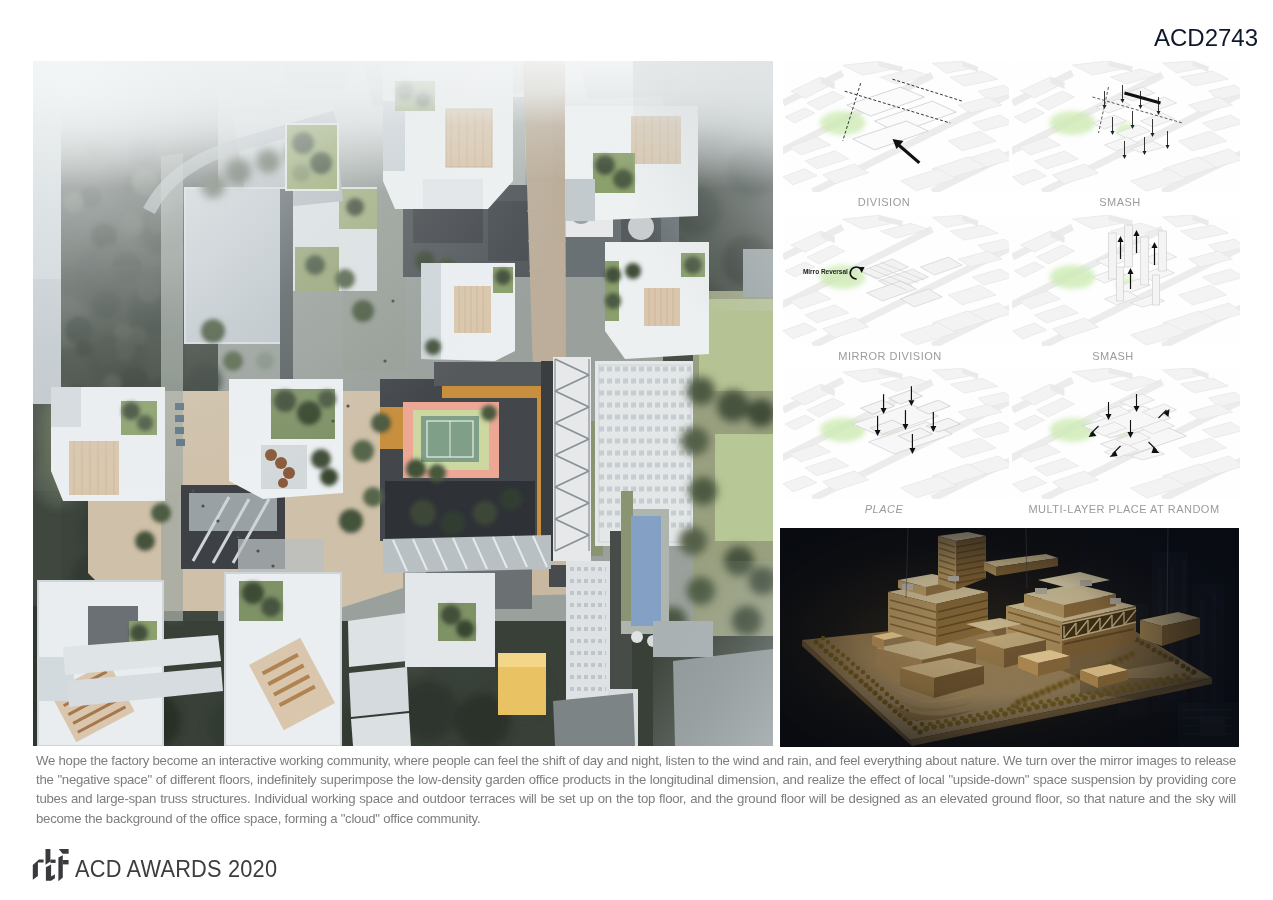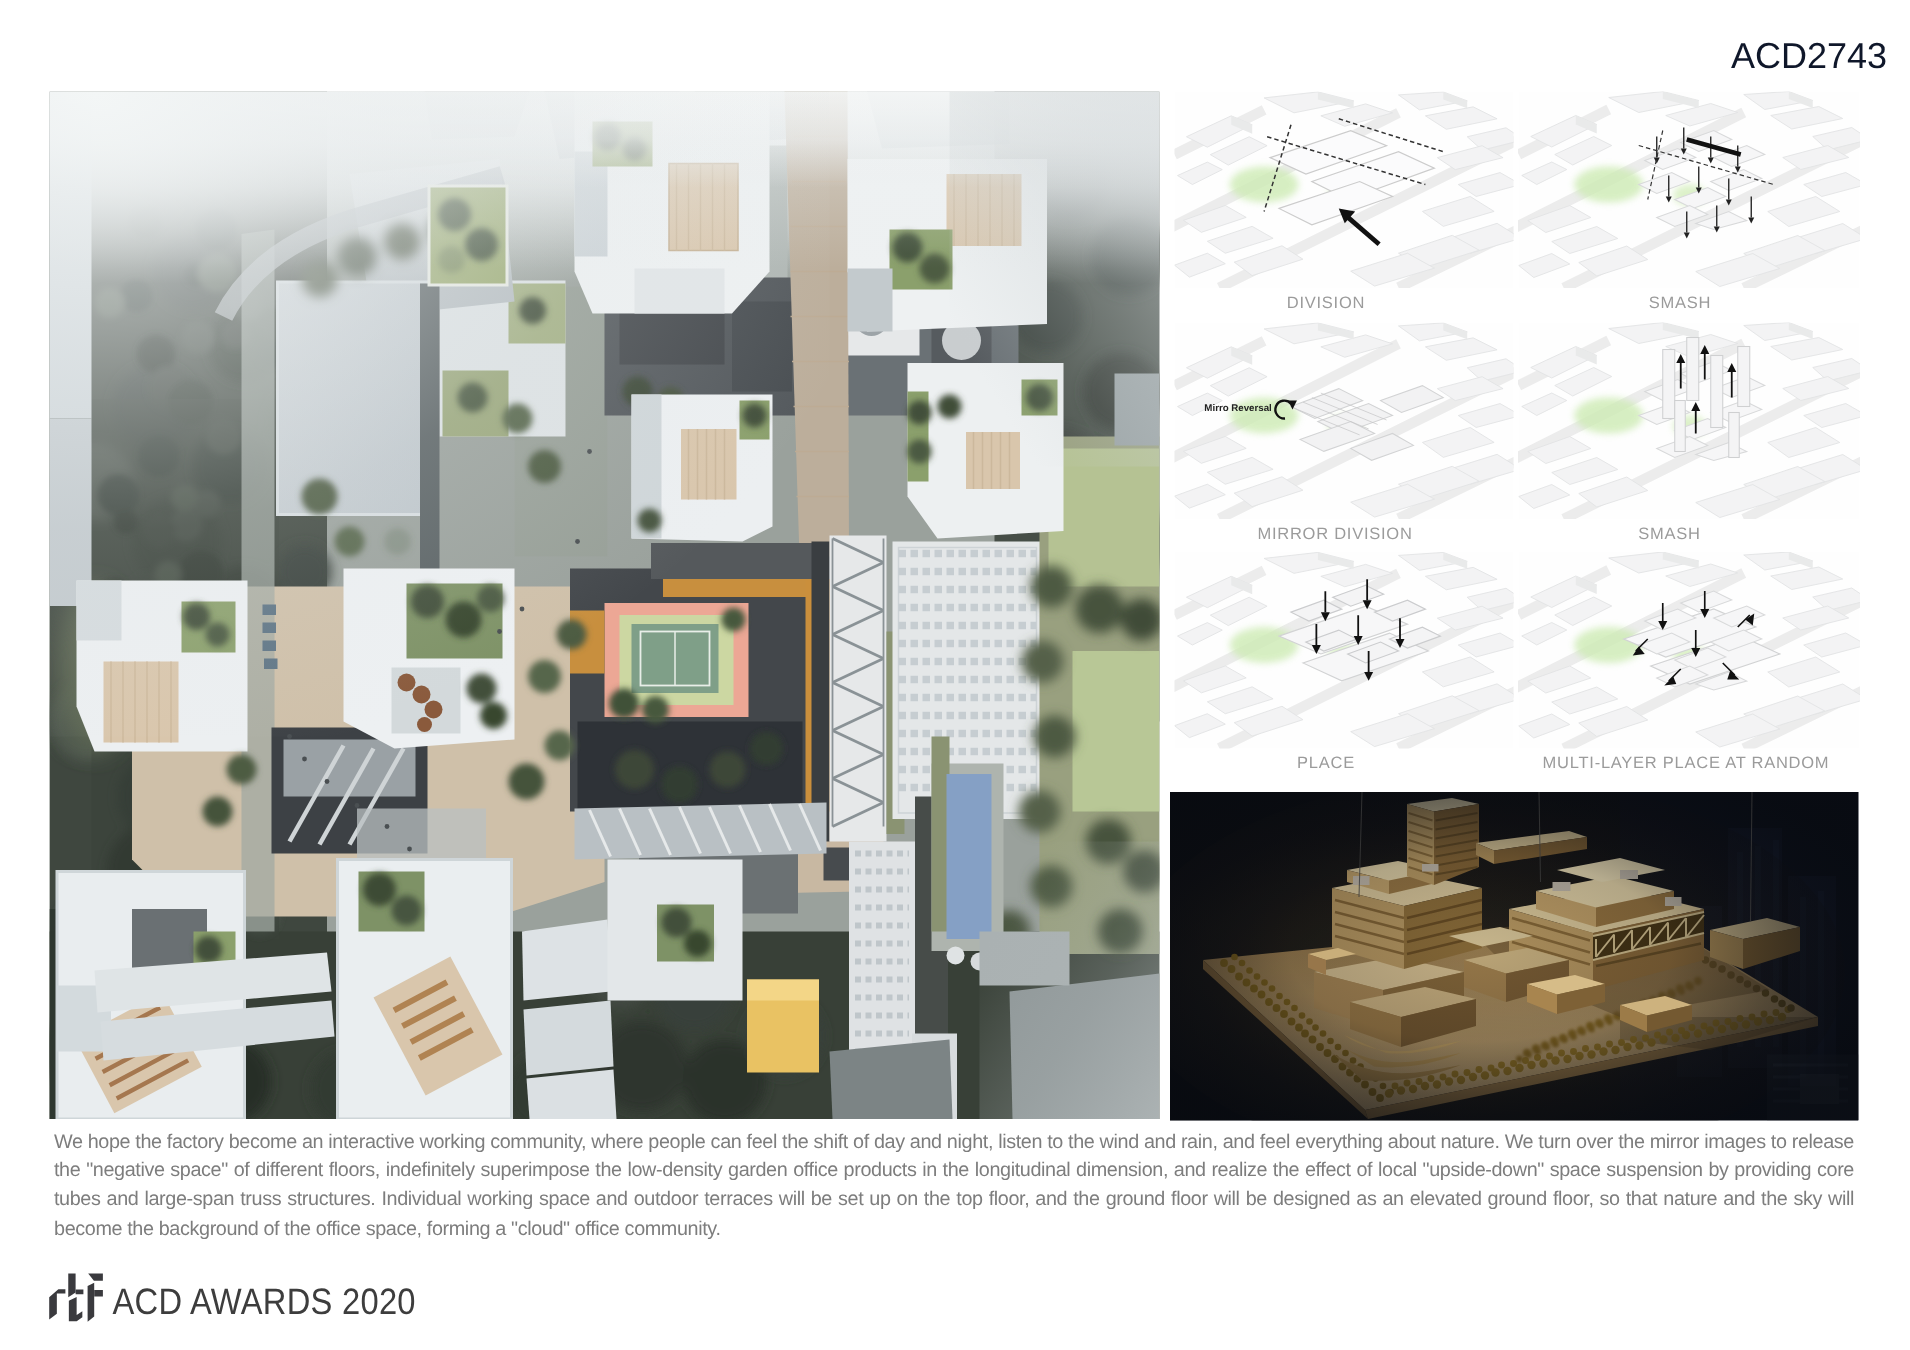--- a/index.html
+++ b/index.html
@@ -766,21 +766,21 @@
 <polygon points="98,40 104,40 101,46"></polygon>
         <polygon points="126,32 132,32 129,38"></polygon>
 <polygon points="92,62 98,62 95,68"></polygon>
         <polygon points="120,56 126,56 123,62"></polygon>
 <polygon points="148,58 154,58 151,64"></polygon>
         <polygon points="127,80 133,80 130,86"></polygon>
 </g>
 </svg>
 </div>
 
-<div class="diaglabel" style="left:884px;top:503px;">PLACE</div>
+<div class="diaglabel" style="left:884px;top:503px;font-style:italic;">PLACE</div>
 
 <div class="abs" style="left:1012px;top:368px;width:228px;height:131px;">
 <svg width="228" height="131" viewBox="0 0 227 131">
 <use href="#citybase"></use>
 <g fill="#f7f7f8" stroke="#d2d3d4" stroke-width="0.8">
 <polygon points="70,58 130,38 158,50 98,70"></polygon>
 <polygon points="88,76 148,56 174,68 114,88"></polygon>
 </g>
 <use href="#cubecluster"></use>
 <g stroke="#111" stroke-width="1.1" fill="none">

